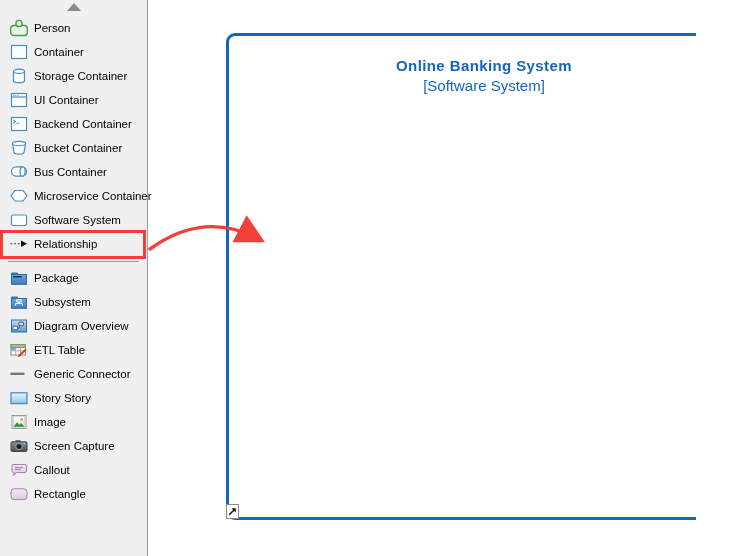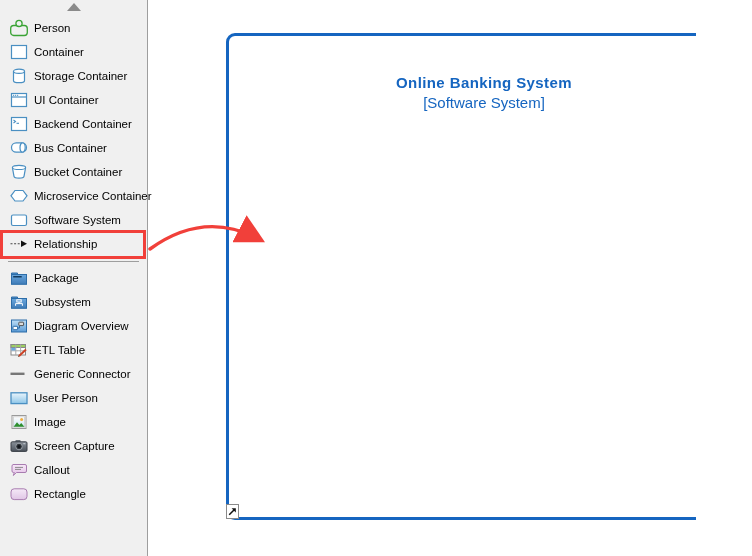--- a/index.html
+++ b/index.html
@@ -26,21 +26,21 @@
                 border:3px solid #f1403a;box-sizing:border-box;z-index:5;pointer-events:none;}
 
   
   #red-arrow{position:absolute;left:140px;top:203px;width:140px;height:62px;
              z-index:9;pointer-events:none;}
 
   
   #system-box{position:absolute;left:226px;top:33px;width:516px;height:487px;
               background:#fff;border:3px solid #1565c0;border-radius:9px;
               box-sizing:border-box;z-index:1;}
-  #system-box .hdr{padding-top:38px;text-align:center;}
+  #system-box .hdr{padding-top:21px;text-align:center;}
   .node-title{font-size:15px;font-weight:bold;color:#1565c0;letter-spacing:.4px;}
   .node-subtitle{font-size:15px;color:#1565c0;margin-top:3px;}
 
   
   .mini-box{position:absolute;background:#fff;border:1px solid #8a8a8a;
             display:flex;align-items:center;justify-content:center;box-sizing:border-box;}
   #magnifier-box{left:713px;top:34px;width:15px;height:15px;z-index:4;}
   #openspec-box{left:226px;top:504px;width:13px;height:15px;z-index:4;}
   #resource-box{left:700px;top:501px;width:17px;height:17px;z-index:4;border-style:dotted;}
   #fit-handle{position:absolute;left:716px;top:503px;width:16px;height:17px;z-index:4;}
@@ -101,34 +101,34 @@
               <rect x="2.5" y="2.5" width="15" height="13" fill="#fff" stroke="#4a8fc2" stroke-width="1.2"></rect>
               <path d="M4.5,5 l2,1.5 -2,1.5" fill="none" stroke="#4a8fc2" stroke-width="1.1"></path>
               <line x1="7.5" y1="8.3" x2="10" y2="8.3" stroke="#4a8fc2" stroke-width="1.1"></line>
             </svg>
           </span>
           <span class="pal-label">Backend Container</span>
         </div>
         <div class="pal-row">
           <span class="pal-icon">
             <svg width="20" height="18" viewBox="0 0 20 18">
+              <path d="M3.4,4.6 l1.6,8.8 c.2,1 2.3,1.7 5,1.7 s4.8,-.7 5,-1.7 l1.6,-8.8" fill="#fff" stroke="#4a8fc2" stroke-width="1.2"></path>
+              <ellipse cx="10" cy="4.4" rx="6.6" ry="2.1" fill="#fff" stroke="#4a8fc2" stroke-width="1.2"></ellipse>
+            </svg>
+          </span>
+          <span class="pal-label">Bucket Container</span>
+        </div>
+        <div class="pal-row">
+          <span class="pal-icon">
+            <svg width="20" height="18" viewBox="0 0 20 18">
               <rect x="2.5" y="3.8" width="15" height="9.4" rx="4.7" fill="#fff" stroke="#4a8fc2" stroke-width="1.2"></rect>
               <ellipse cx="13.6" cy="8.5" rx="2.6" ry="4.7" fill="#fff" stroke="#4a8fc2" stroke-width="1.2"></ellipse>
             </svg>
           </span>
           <span class="pal-label">Bus Container</span>
-        </div>
-        <div class="pal-row">
-          <span class="pal-icon">
-            <svg width="20" height="18" viewBox="0 0 20 18">
-              <path d="M3.4,4.6 l1.6,8.8 c.2,1 2.3,1.7 5,1.7 s4.8,-.7 5,-1.7 l1.6,-8.8" fill="#fff" stroke="#4a8fc2" stroke-width="1.2"></path>
-              <ellipse cx="10" cy="4.4" rx="6.6" ry="2.1" fill="#fff" stroke="#4a8fc2" stroke-width="1.2"></ellipse>
-            </svg>
-          </span>
-          <span class="pal-label">Bucket Container</span>
         </div>
         <div class="pal-row">
           <span class="pal-icon">
             <svg width="20" height="18" viewBox="0 0 20 18">
               <polygon points="6,3.5 14,3.5 18,8.8 14,14 6,14 2,8.8" fill="#fff" stroke="#4a8fc2" stroke-width="1.2"></polygon>
             </svg>
           </span>
           <span class="pal-label">Microservice Container</span>
         </div>
         <div class="pal-row">
@@ -227,21 +227,21 @@
             <svg width="20" height="18" viewBox="0 0 20 18">
               <defs>
                 <linearGradient id="gus" x1="0" y1="0" x2="0" y2="1">
                   <stop offset="0" stop-color="#eaf5fc"></stop>
                   <stop offset="1" stop-color="#8ec6e8"></stop>
                 </linearGradient>
               </defs>
               <rect x="2" y="3.8" width="16" height="10.8" fill="url(#gus)" stroke="#4a8fc2" stroke-width="1.3"></rect>
             </svg>
           </span>
-          <span class="pal-label">User Person</span>
+          <span class="pal-label">Story Story</span>
         </div>
         <div class="pal-row">
           <span class="pal-icon">
             <svg width="20" height="18" viewBox="0 0 20 18">
               <defs>
                 <linearGradient id="gim" x1="0" y1="0" x2="0" y2="1">
                   <stop offset="0" stop-color="#fdfdfd"></stop>
                   <stop offset="1" stop-color="#cde4f2"></stop>
                 </linearGradient>
               </defs>

